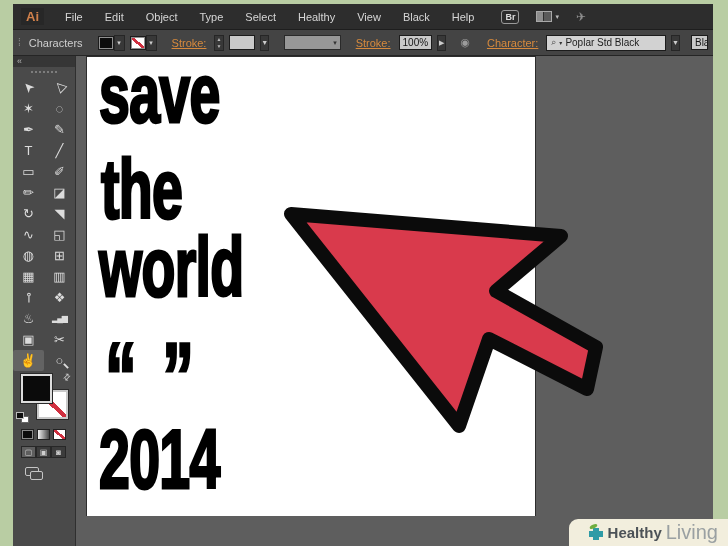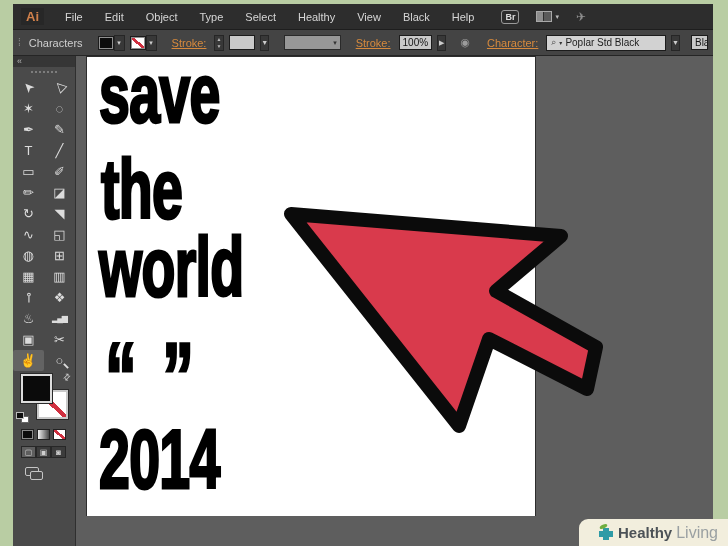--- a/index.html
+++ b/index.html
@@ -87,21 +87,21 @@
   .l0 { left:12px; top:-6px;  font-size:84px; }
   .l1 { left:14px; top:90px;  font-size:84px; }
   .l2 { left:12px; top:168px; font-size:84px; }
   .l3 { left:18px; top:272px; font-size:96px; letter-spacing:6px; }
   .l4 { left:12px; top:360px; font-size:84px; }
   .arrow-svg { position:absolute; left:208px; top:148px; width:320px; height:260px; z-index:5; overflow:visible; }
 
   
   .watermark { position:absolute; right:0; bottom:0; height:27px; background:#f2eedd; border-radius:9px 0 0 0; display:flex; align-items:center; padding:0 10px 0 17px; z-index:10; }
   .wm-bold { font-size:15px; font-weight:bold; color:#4c5257; margin-left:2px; }
-  .wm-light { font-size:16px; color:#9aa0a2; margin-left:4px; }
+  .wm-light { font-size:20px; color:#9aa0a2; margin-left:4px; }
 </style>
 </head>
 <body>
 
 <div class="screen">
   <div class="app">
 
     <div class="menubar">
       <span class="logo">Ai</span>
       <span class="menu-item">File</span>

